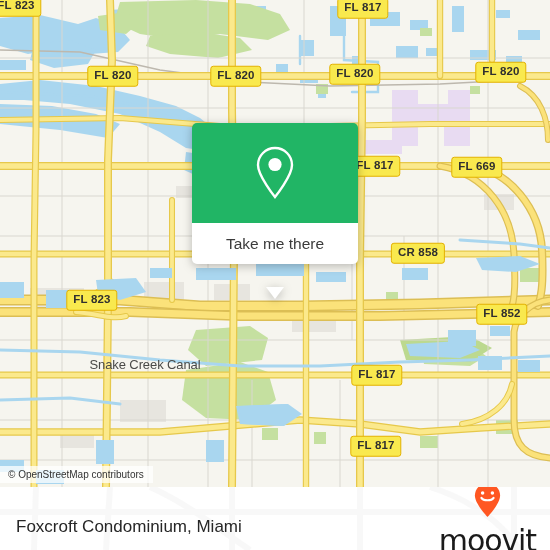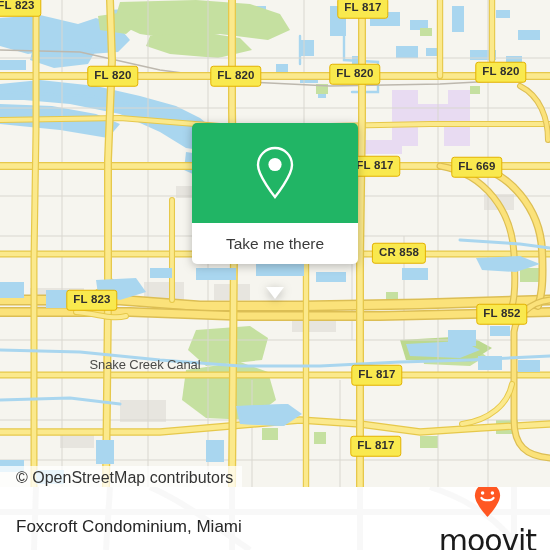--- a/index.html
+++ b/index.html
@@ -75,22 +75,22 @@
     border-left:9px solid transparent;
     border-right:9px solid transparent;
     border-top:12px solid #ffffff;
   }
   .pin-icon{display:block;}
 
   
   .attrib{
     position:absolute;left:0;top:466px;
     background:rgba(255,255,255,.74);
-    padding:3px 9px 3px 16px;
-    font-size:16px;
+    padding:3px 9px 3px 8px;
+    font-size:10px;
     color:#333;
     white-space:nowrap;
     font-family:"Liberation Sans","DejaVu Sans",sans-serif;
   }
 
   
   .footer{
     position:absolute;left:0;top:487px;width:550px;height:63px;
     background:#ffffff;overflow:hidden;
   }
@@ -343,21 +343,21 @@
     </svg>
 
     <div class="shield" style="left:16px;  top:6px;">FL 823</div>
     <div class="shield" style="left:363px; top:8px;">FL 817</div>
     <div class="shield" style="left:113px; top:76px;">FL 820</div>
     <div class="shield" style="left:236px; top:76px;">FL 820</div>
     <div class="shield" style="left:355px; top:74px;">FL 820</div>
     <div class="shield" style="left:501px; top:72px;">FL 820</div>
     <div class="shield" style="left:375px; top:166px;">FL 817</div>
     <div class="shield" style="left:477px; top:167px;">FL 669</div>
-    <div class="shield" style="left:399px; top:253px;">CR 858</div>
+    <div class="shield" style="left:418px; top:253px;">CR 858</div>
     <div class="shield" style="left:92px;  top:300px;">FL 823</div>
     <div class="shield" style="left:502px; top:314px;">FL 852</div>
     <div class="shield" style="left:377px; top:375px;">FL 817</div>
     <div class="shield" style="left:376px; top:446px;">FL 817</div>
 
     <div class="water-label" style="left:145px; top:364px;">Snake Creek Canal</div>
 
     <div class="popup">
       <div class="popup-top">
         <span>

